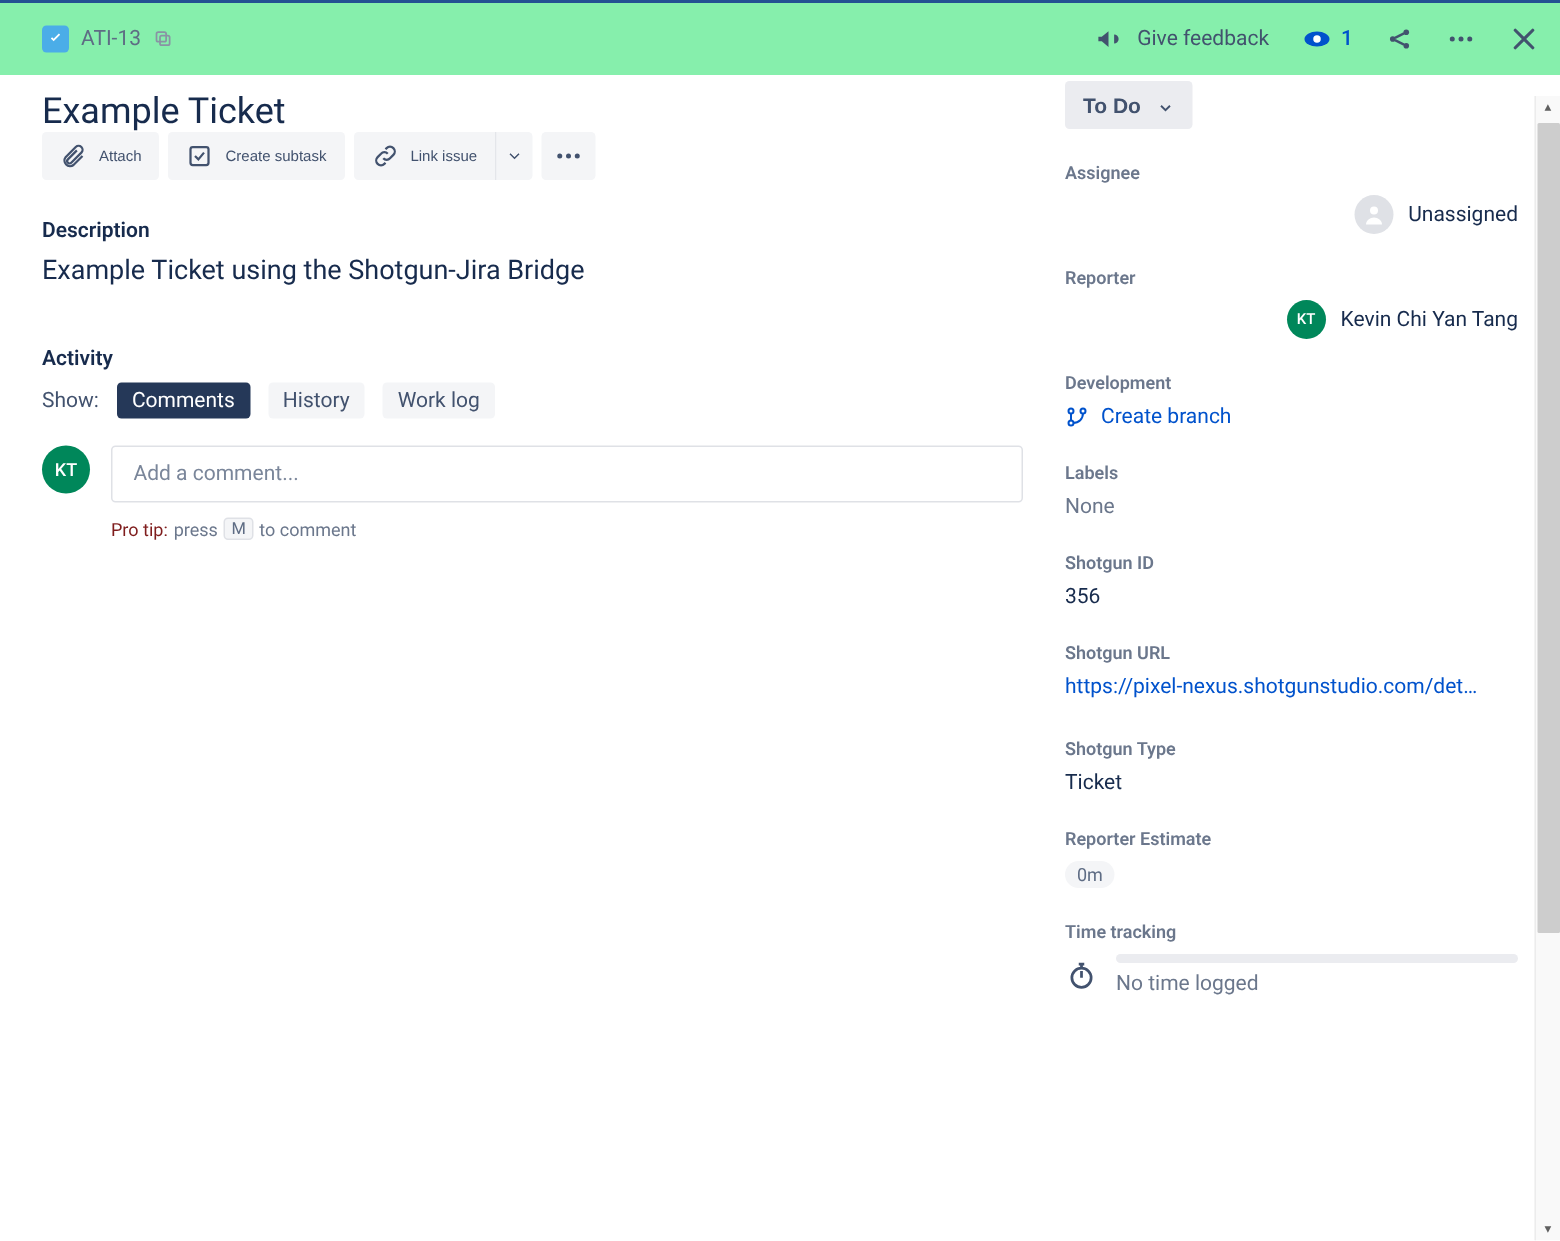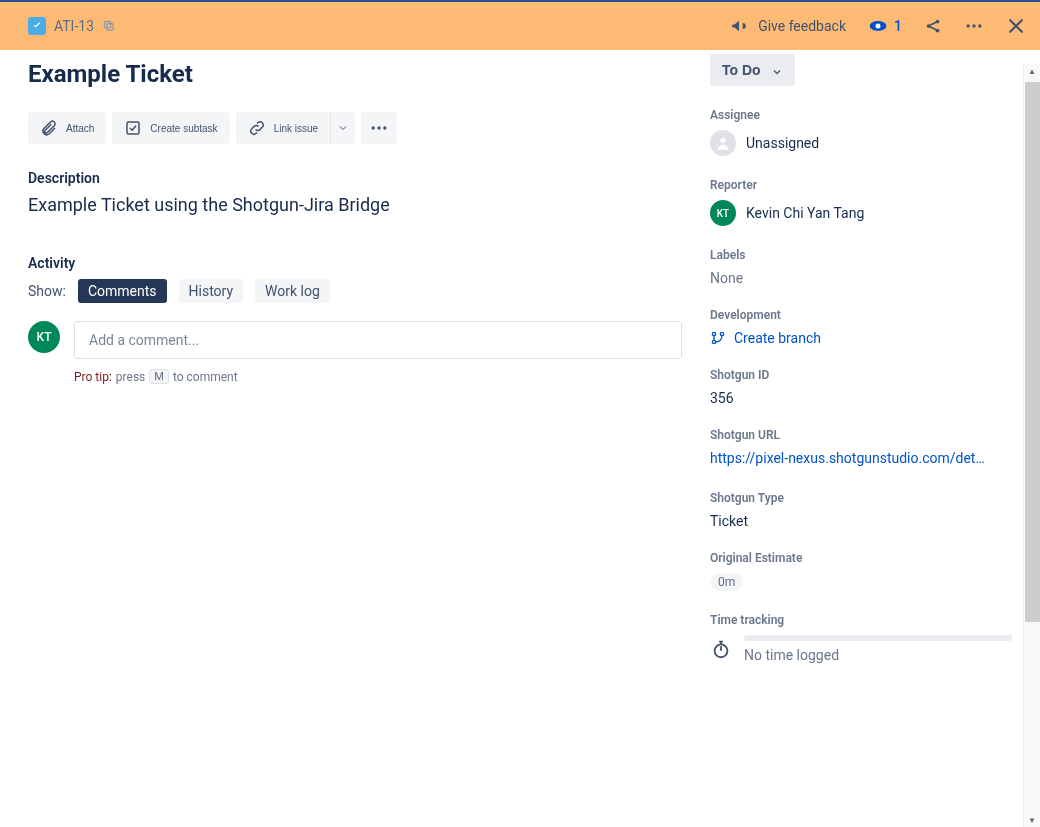--- a/index.html
+++ b/index.html
@@ -12,21 +12,21 @@
     height: 827px;
     overflow: hidden;
     border-top: 2px solid #245193;
     position: relative;
   }
   .top-bar {
     display: flex;
     align-items: center;
     justify-content: space-between;
     padding: 14px 14px 14px 28px;
-    background: #fdba74;
+    background: #86efac;
   }
   .breadcrumb {
     display: flex;
     align-items: center;
     gap: 8px;
   }
   .issue-type-icon {
     width: 18px; height: 18px;
     background: #4BADE8;
     border-radius: 3px;
@@ -54,23 +54,23 @@
     display: flex;
     height: calc(100% - 60px);
   }
   .main-col {
     flex: 1;
     padding: 10px 28px 0 28px;
     min-width: 0;
   }
   .main-col h1 {
     font-size: 24px;
-    font-weight: 700;
+    font-weight: 400;
     color: #172B4D;
-    margin-bottom: 24px;
+    margin-bottom: 0;
   }
   .toolbar {
     display: flex;
     gap: 6px;
     margin-bottom: 26px;
   }
   .btn {
     background: #F4F5F7;
     border: none;
     border-radius: 3px;
@@ -145,21 +145,21 @@
   .status-btn {
     background:#EBECF0; border:none; border-radius:3px;
     padding: 8px 12px; font-size:14px; font-weight:600; color:#42526E;
     display:flex; align-items:flex-end; gap:10px; cursor:pointer;
     margin-bottom: 22px;
   }
   .field-label {
     font-size:12px; font-weight:600; color:#6B778C; margin-bottom:8px;
   }
   .field-block { margin-bottom: 22px; }
-  .user-row { display:flex; align-items:center; gap:10px; }
+  .user-row { display:flex; align-items:center; gap:10px;justify-content:flex-end; }
   .avatar-sm {
     width:26px; height:26px; background:#DFE1E6; color:#fff;
     border-radius:50%; display:flex; align-items:center; justify-content:center;
   }
   .avatar-sm.green { background:#00875A; font-size:10px; font-weight:500; }
   .link { color:#0052CC; cursor:pointer; }
   .link-row { display:flex; align-items:center; gap:8px; }
   .value-text { color:#172B4D; }
   .muted { color:#6B778C; }
   .lozenge {
@@ -325,54 +325,54 @@
 
     <div class="field-block">
       <div class="field-label">Reporter</div>
       <div class="user-row">
         <div class="avatar-sm green">KT</div>
         <span class="value-text">Kevin Chi Yan Tang</span>
       </div>
     </div>
 
     <div class="field-block">
-      <div class="field-label">Labels</div>
-      <div class="muted">None</div>
-    </div>
-
-    <div class="field-block">
       <div class="field-label">Development</div>
       <div class="link-row">
         <svg width="16" height="16" viewBox="0 0 24 24">
             <circle cx="6" cy="6" r="2.5" fill="none" stroke="#0052CC" stroke-width="2"></circle>
             <circle cx="6" cy="18" r="2.5" fill="none" stroke="#0052CC" stroke-width="2"></circle>
             <circle cx="18" cy="6" r="2.5" fill="none" stroke="#0052CC" stroke-width="2"></circle>
             <path d="M6 8v8M8 18c6 0 10-4 10-10" fill="none" stroke="#0052CC" stroke-width="2"></path>
           </svg>
         <span class="link">Create branch</span>
       </div>
     </div>
 
     <div class="field-block">
+      <div class="field-label">Labels</div>
+      <div class="muted">None</div>
+    </div>
+
+    <div class="field-block">
       <div class="field-label">Shotgun ID</div>
       <div class="value-text">356</div>
     </div>
 
     <div class="field-block">
       <div class="field-label">Shotgun URL</div>
       <span class="link trunc">https://pixel-nexus.shotgunstudio.com/detai...</span>
     </div>
 
     <div class="field-block">
       <div class="field-label">Shotgun Type</div>
       <div class="value-text">Ticket</div>
     </div>
 
     <div class="field-block">
-      <div class="field-label">Original Estimate</div>
+      <div class="field-label">Reporter Estimate</div>
       <span class="lozenge">0m</span>
     </div>
 
     <div class="field-block">
       <div class="field-label">Time tracking</div>
       <div class="track-row">
         <svg width="22" height="22" viewBox="0 0 24 24">
             <circle cx="12" cy="14" r="7" fill="none" stroke="#42526E" stroke-width="2"></circle>
             <path d="M12 14V9M10 4h4M12 4v3" stroke="#42526E" stroke-width="2"></path>
           </svg>

